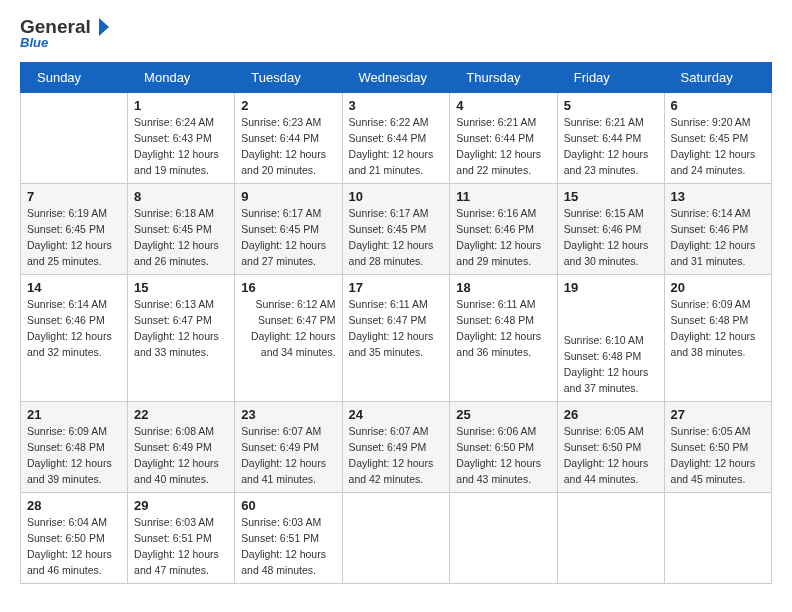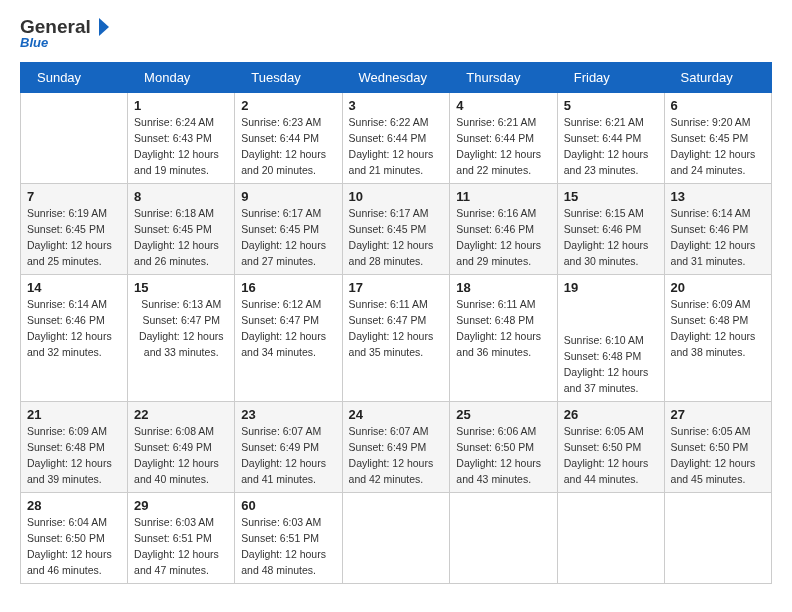--- a/index.html
+++ b/index.html
@@ -206,28 +206,28 @@
       <tr>
         <td>
           <div class="day-number">14</div>
           <div class="day-info" style="white-space: pre-line;">Sunrise: 6:14 AM
 Sunset: 6:46 PM
 Daylight: 12 hours
 and 32 minutes.</div>
         </td>
         <td>
           <div class="day-number">15</div>
-          <div class="day-info" style="white-space: pre-line; text-align: center;">Sunrise: 6:13 AM
+          <div class="day-info" style="white-space: pre-line;">Sunrise: 6:13 AM
 Sunset: 6:47 PM
 Daylight: 12 hours
 and 33 minutes.</div>
         </td>
         <td>
           <div class="day-number">16</div>
-          <div class="day-info" style="white-space: pre-line;">Sunrise: 6:12 AM
+          <div class="day-info" style="white-space: pre-line; text-align: right;">Sunrise: 6:12 AM
 Sunset: 6:47 PM
 Daylight: 12 hours
 and 34 minutes.</div>
         </td>
         <td>
           <div class="day-number">17</div>
           <div class="day-info" style="white-space: pre-line;">Sunrise: 6:11 AM
 Sunset: 6:47 PM
 Daylight: 12 hours
 and 35 minutes.</div>

